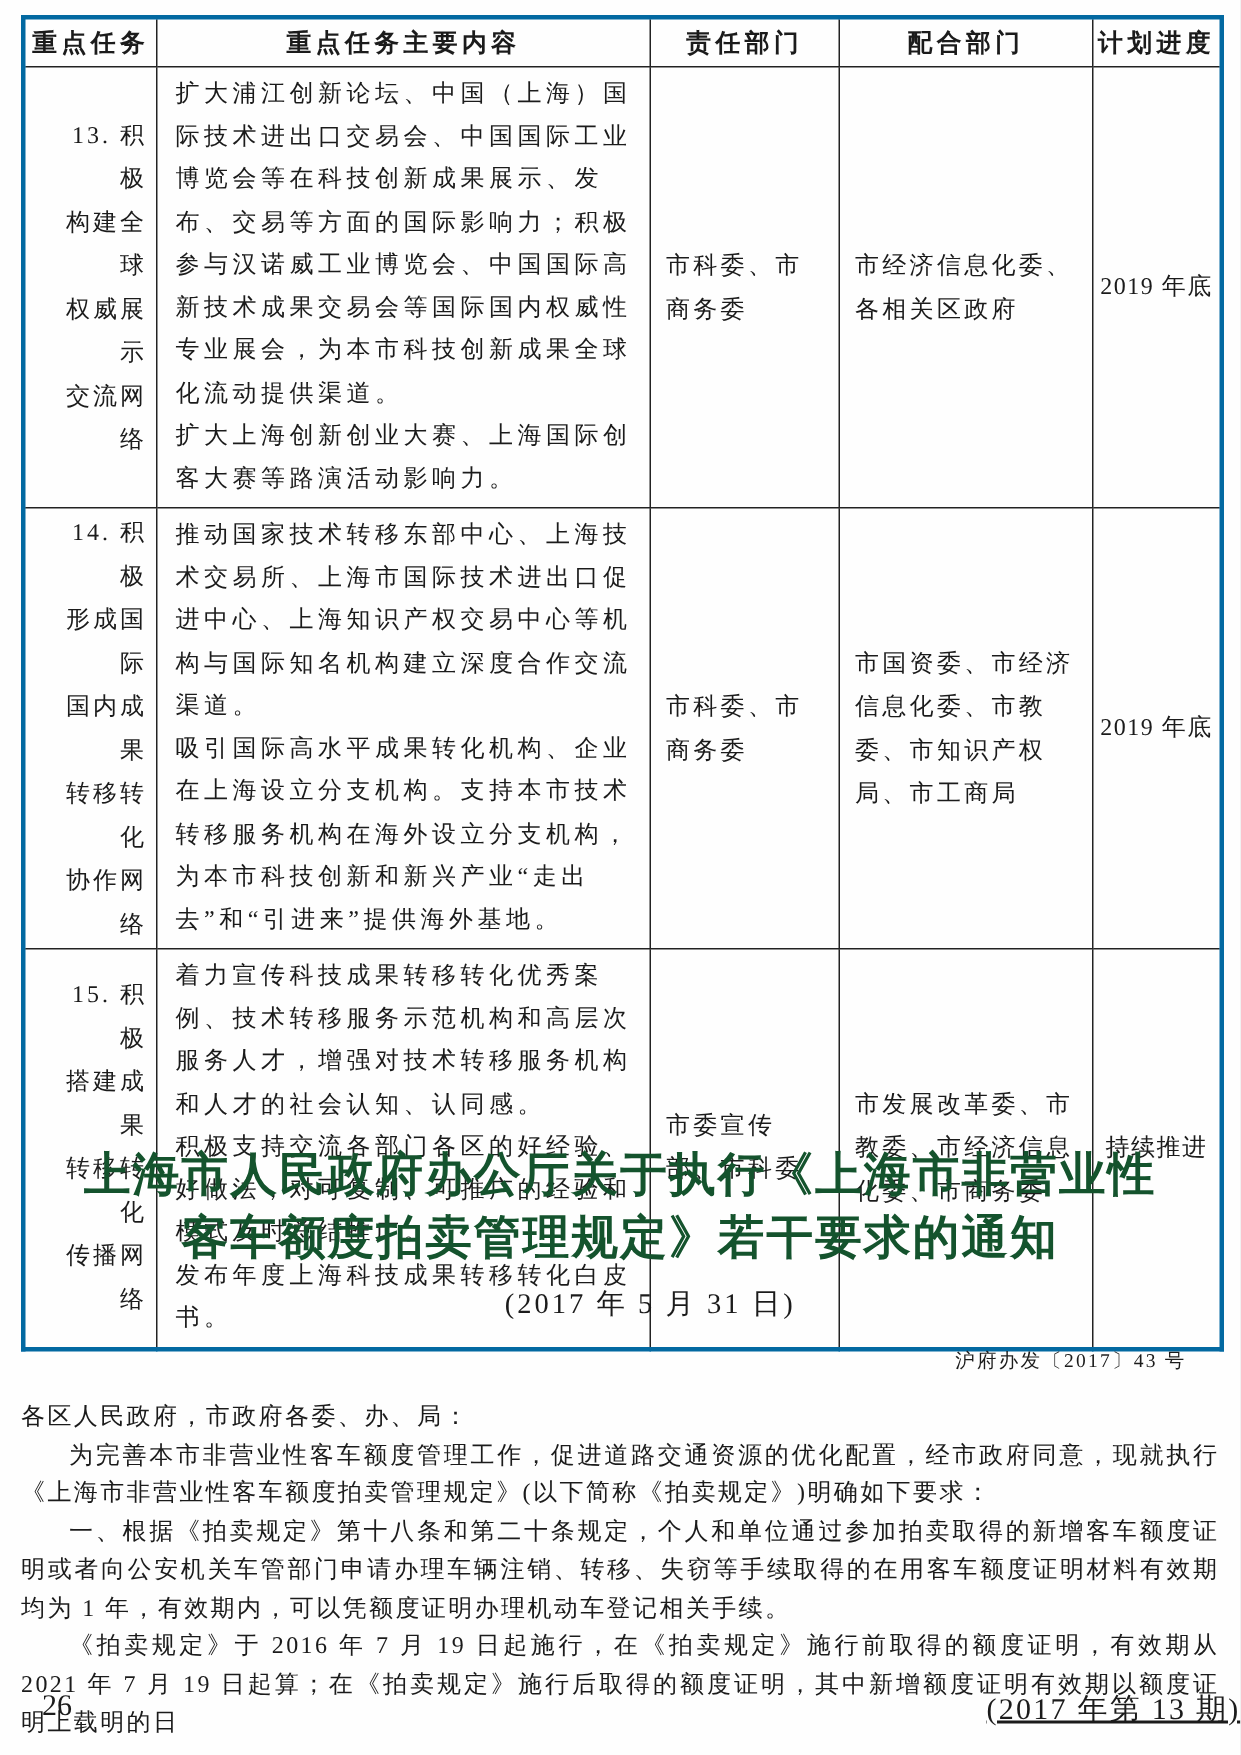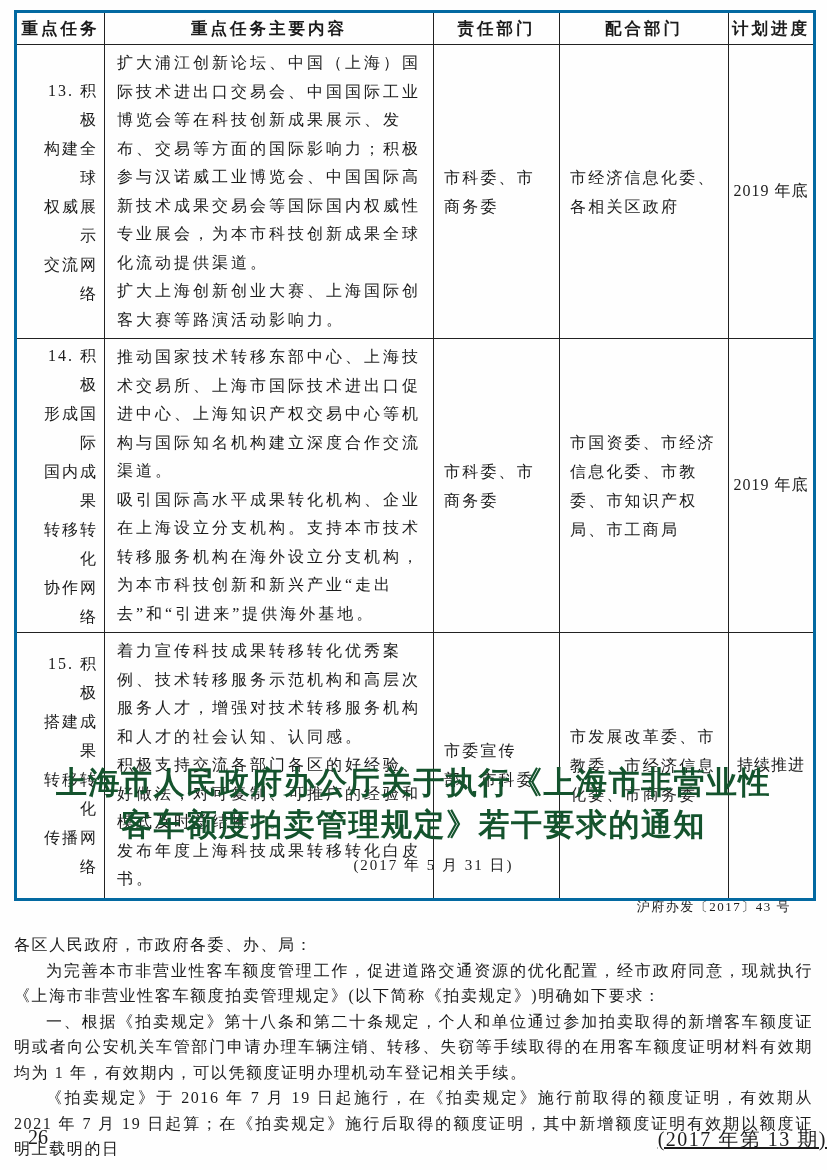--- a/index.html
+++ b/index.html
@@ -80,21 +80,21 @@
     line-height: 42px;
     font-weight: 900;
     letter-spacing: 1.5px;
     color: #14532d;
   }
   .notice-date {
     position: absolute;
     left: 0; right: 0;
     top: 856px;
     text-align: center;
-    font-size: 15px;
+    font-size: 19px;
     letter-spacing: 2px;
     padding-left: 40px;
   }
   .doc-number {
     position: absolute;
     right: 36px;
     top: 898px;
     font-size: 13px;
     letter-spacing: 1.5px;
   }

